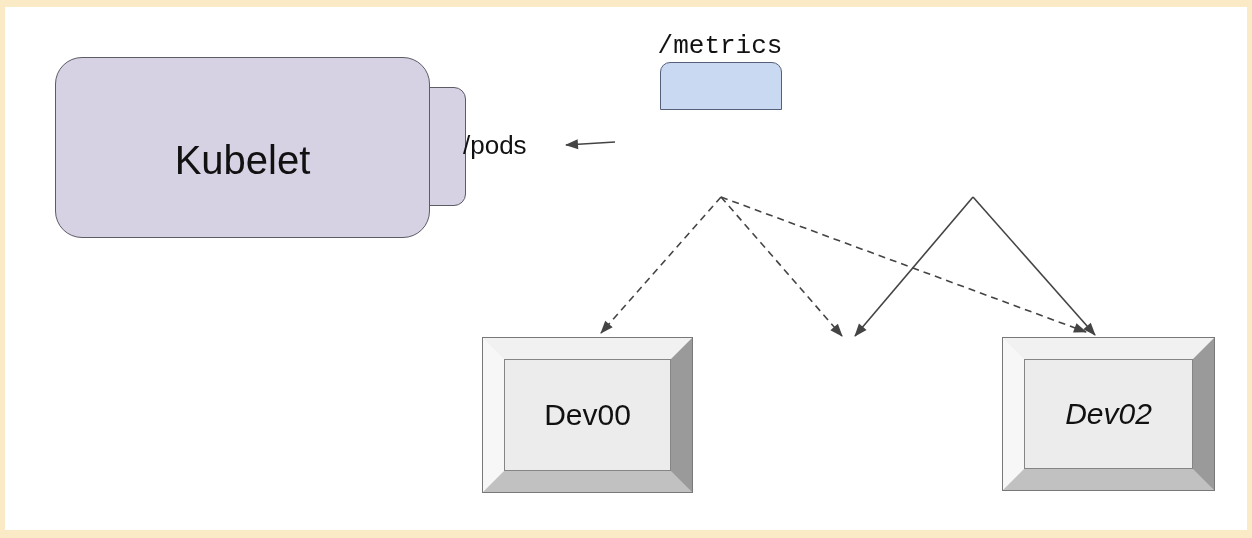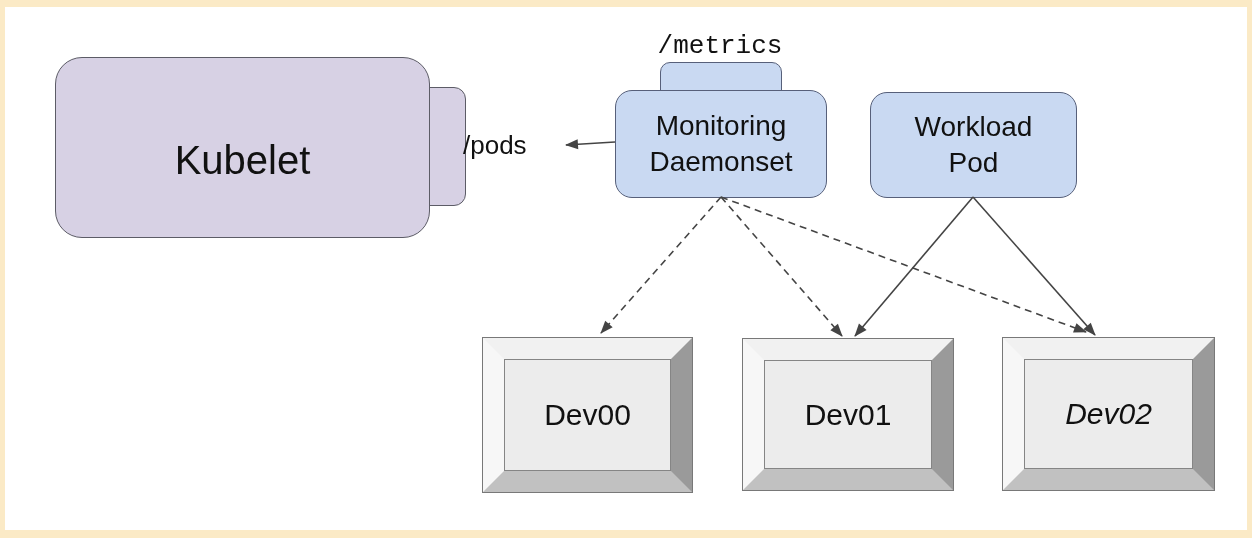--- a/index.html
+++ b/index.html
@@ -102,38 +102,25 @@
     <div class="kubelet-back"></div>
     <div class="kubelet node-label">
       <span>Kubelet</span>
     </div>
 
     <div class="pods-label">/pods</div>
 
     <div class="metrics-tab"></div>
     <div class="metrics-label">/metrics</div>
 
-    <div class="monitoring">
-      <span class="node-label">Monitoring
-Daemonset</span>
-    </div>
 
-    <div class="workload">
-      <span class="node-label">Workload
-Pod</span>
-    </div>
 
     <div class="dev dev00">
       <div class="dev-inner">
         <span>Dev00</span>
-      </div>
-    </div>
-    <div class="dev dev01">
-      <div class="dev-inner">
-        <span>Dev01</span>
       </div>
     </div>
     <div class="dev dev02">
       <div class="dev-inner">
         <span>Dev02</span>
       </div>
     </div>
 
     <svg class="edges" width="1242" height="523" viewBox="0 0 1242 523">
       <defs>

